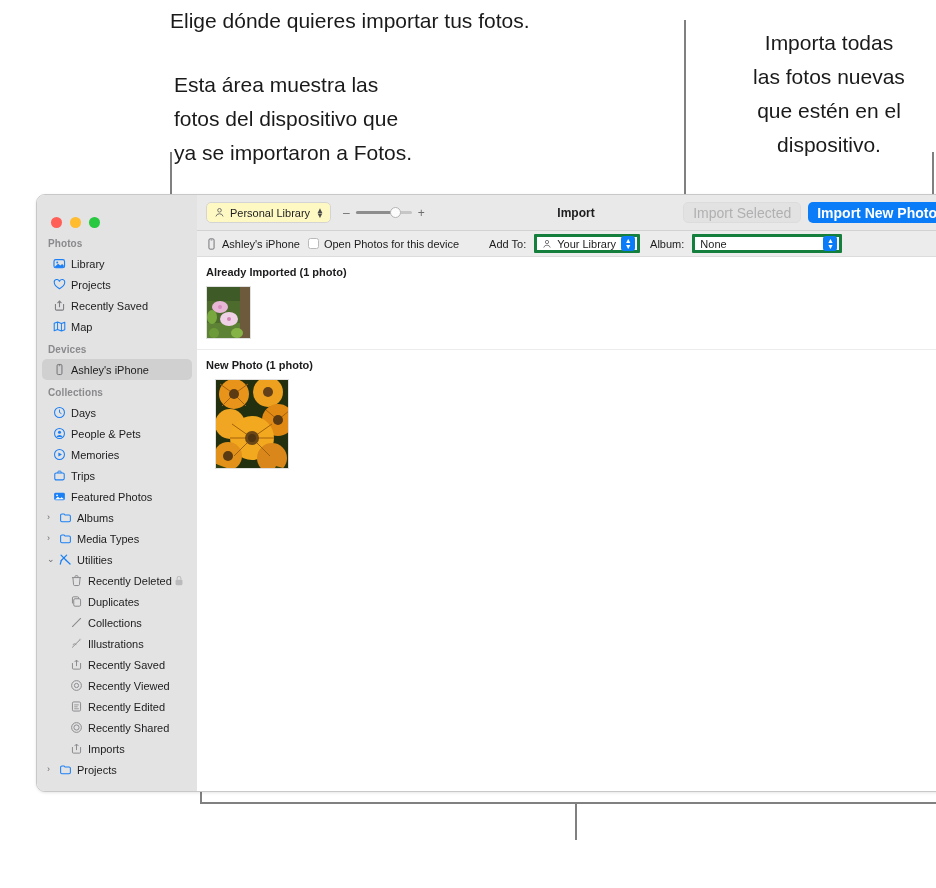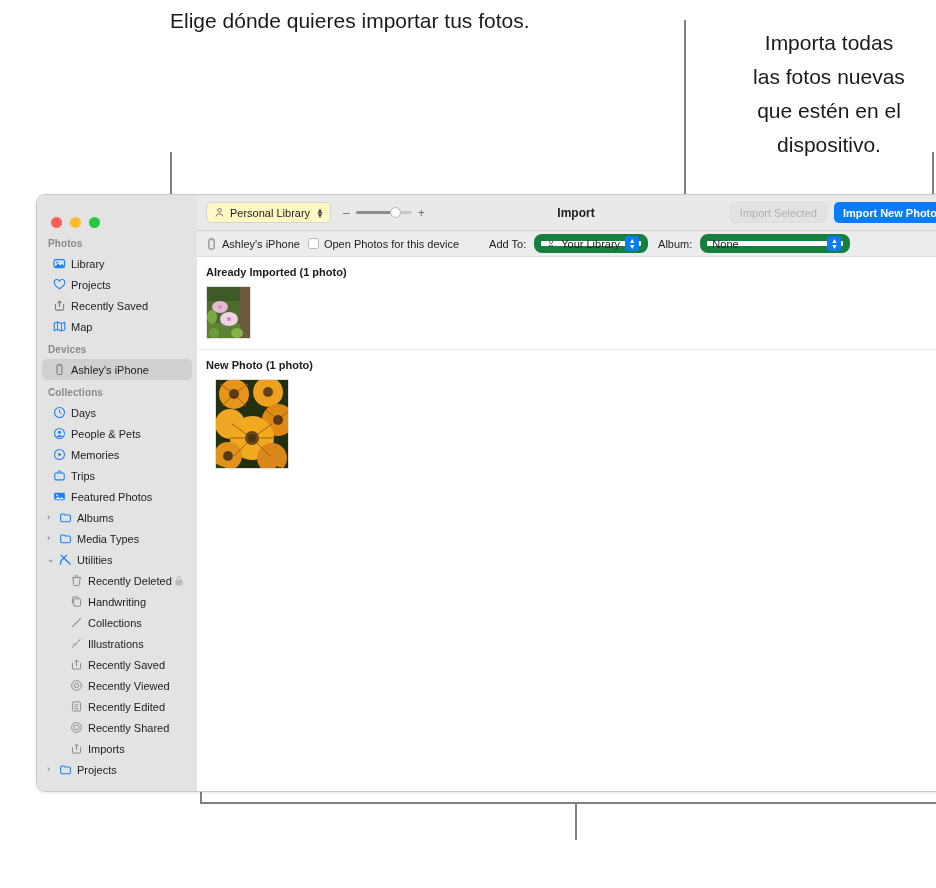--- a/index.html
+++ b/index.html
@@ -120,41 +120,41 @@
   .track { position: relative; width: 56px; height: 3px; background: #c6c6c6; border-radius: 2px; }
   .track .filled { position: absolute; left: 0; top: 0; height: 3px; width: 40px; background: #8d8d8d; border-radius: 2px;}
   .knob { position: absolute; left: 34px; top: -4px; width: 11px; height: 11px; border-radius: 50%; background: #fcfcfc; border: 1px solid #b4b4b4; }
   #toolbar .title {
     position: absolute; left: 0; right: 0; text-align: center;
     font-size: 12px; font-weight: 700; color: #1c1c1e; pointer-events: none;
   }
   .tbar-right { margin-left: auto; display: flex; align-items: center; gap: 7px; z-index: 2; }
   .btn {
     height: 21px; padding: 0 9px;
-    border-radius: 5px; font-size: 11px;
+    border-radius: 5px; font-size: 14px;
     display: inline-flex; align-items: center; justify-content: center;
     white-space: nowrap;
   }
   .btn.disabled { background: #e2e2e2; color: #b0b0b2; border: 1px solid #dcdcdc; }
   .btn.primary { background: #0b7cf7; color: #fff; font-weight: 700; }
 
   #subbar {
     height: 26px;
     background: #ececec;
     border-bottom: 1px solid #dcdcdc;
     display: flex; align-items: center;
     padding: 0 9px;
     gap: 8px;
     font-size: 11px; color: #1c1c1e;
   }
   #subbar .dev { display: inline-flex; align-items: center; gap: 5px; }
   .chk { width: 11px; height: 11px; border-radius: 2.5px; background: #fff; border: 1px solid #b9b9b9; }
   .pop-blue {
     display: inline-flex; align-items: center;
-    height: 19px; background: #fff; border: 7px solid #15803d; border-radius: 8px;
+    height: 19px; background: #fff; border: 3px solid #15803d; border-radius: 1px;
     padding: 0 2px 0 5px; gap: 5px; font-size: 11px; color: #1c1c1e;
     min-width: 104px;
   }
   .pop-blue .bluebox {
     margin-left: auto;
     width: 14px; height: 15px; border-radius: 3px; background: #0b7cf7;
     display: inline-flex; flex-direction: column; align-items: center; justify-content: center;
     color: #fff; font-size: 7px; line-height: 6px;
   }
   .pop-album { min-width: 150px; }
@@ -166,20 +166,23 @@
   .divider { height: 1px; background: #ececec; margin: 0; }
   .grid-indent { padding-left: 18px; }
 </style>
 </head>
 <body>
 
 <div id="root">
 
   <div class="callout" style="left:142px; top:4px; width:510px;">Elige dónde quieres importar tus fotos.</div>
 
+  <div class="callout" style="left:146px; top:68px; width:350px;">Esta área muestra las
+fotos del dispositivo que
+ya se importaron a Fotos.</div>
 
   <div class="callout" style="left:690px; top:26px; width:222px; text-align:center;">Importa todas
 las fotos nuevas
 que estén en el
 dispositivo.</div>
 
 
   <div class="callout-line" style="left:656px; top:20px; width:2px; height:226px;"></div>
 
   <div class="callout-line" style="left:904px; top:152px; width:2px; height:50px;"></div>
@@ -362,21 +365,21 @@
         </span>
       </div>
 
       <div class="srow indent">
         <span class="ico">
           <svg width="13" height="13" viewBox="0 0 16 16">
               <rect x="4.6" y="4.6" width="8.4" height="9.2" rx="1.6" fill="none" stroke="#8a8a8e" stroke-width="1.2"></rect>
               <path d="M10.6 4.6 V3.6 A1.4 1.4 0 0 0 9.2 2.2 H4.4 A1.4 1.4 0 0 0 3 3.6 V10.4" fill="none" stroke="#8a8a8e" stroke-width="1.2"></path>
             </svg>
         </span>
-        <span class="lbl">Handwriting</span>
+        <span class="lbl">Duplicates</span>
       </div>
 
       <div class="srow indent">
         <span class="ico">
           <svg width="13" height="13" viewBox="0 0 16 16">
               <path d="M3 13 L13 3" stroke="#8a8a8e" stroke-width="1.3" stroke-linecap="round"></path>
             </svg>
         </span>
         <span class="lbl">Collections</span>
       </div>

